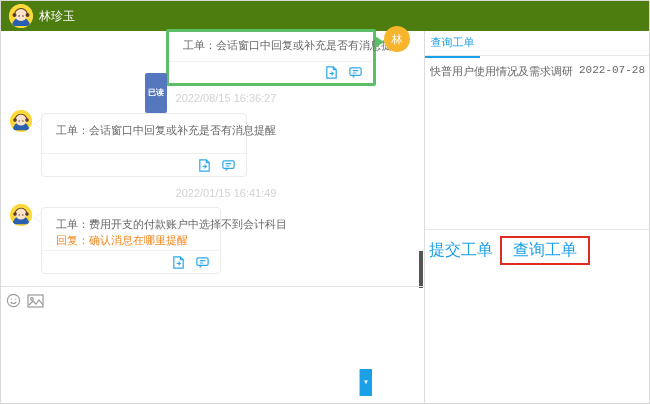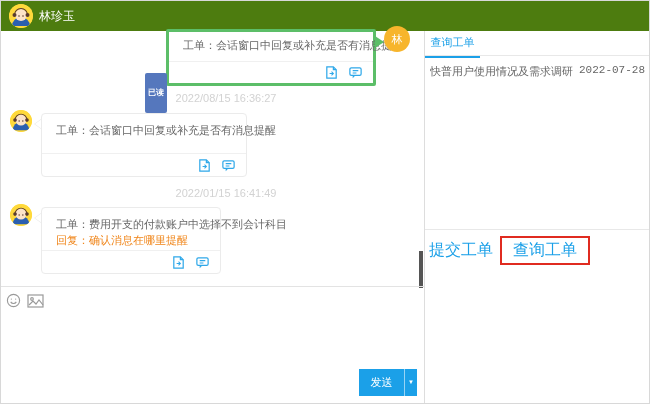--- a/index.html
+++ b/index.html
@@ -199,21 +199,20 @@
     </svg>
   </span>
   <span class="tool-ic" style="left:26px; top:293px;">
     <svg width="17" height="14" viewBox="0 0 17 14" fill="none" stroke="#9a9a9a" stroke-width="1.2">
       <rect x="1" y="1" width="15" height="12"></rect>
         <circle cx="5" cy="5" r="1.3"></circle>
       <path d="M2 11 l4 -4 l3 3 l3 -4 l4 5"></path>
     </svg>
   </span>
   <div class="send-wrap">
-    <div class="send-main">发送</div>
     <div class="send-drop"><span>▼</span></div>
   </div>
 
   <div class="panel">
     <div class="tab" style="top:4px;">查询工单</div>
     <div class="tabline" style="top:24px;"></div>
     <div class="ann-item">
       <span class="t">快普用户使用情况及需求调研问卷</span>
       <span class="d">2022-07-28</span>
     </div>

